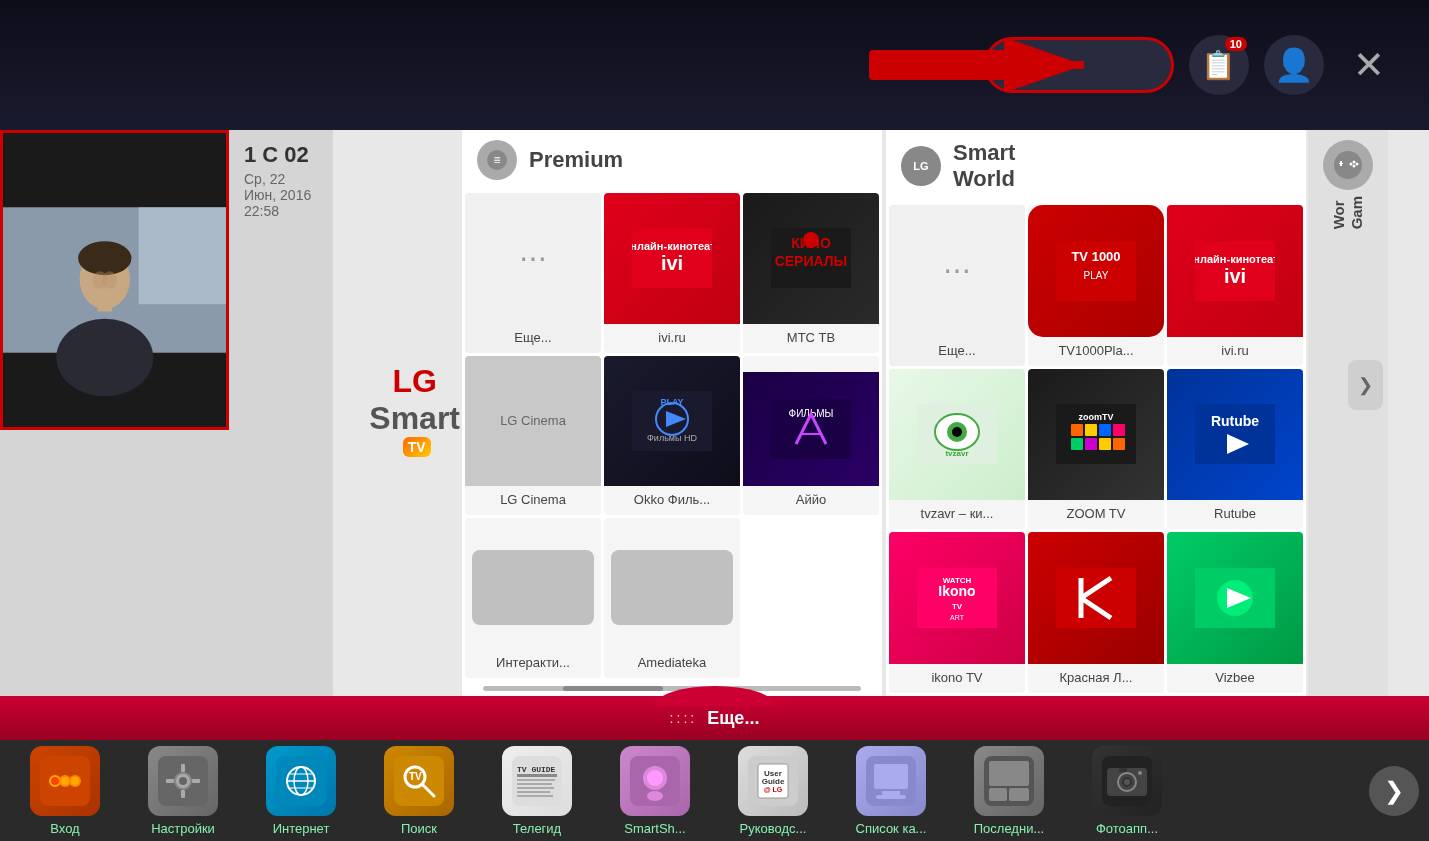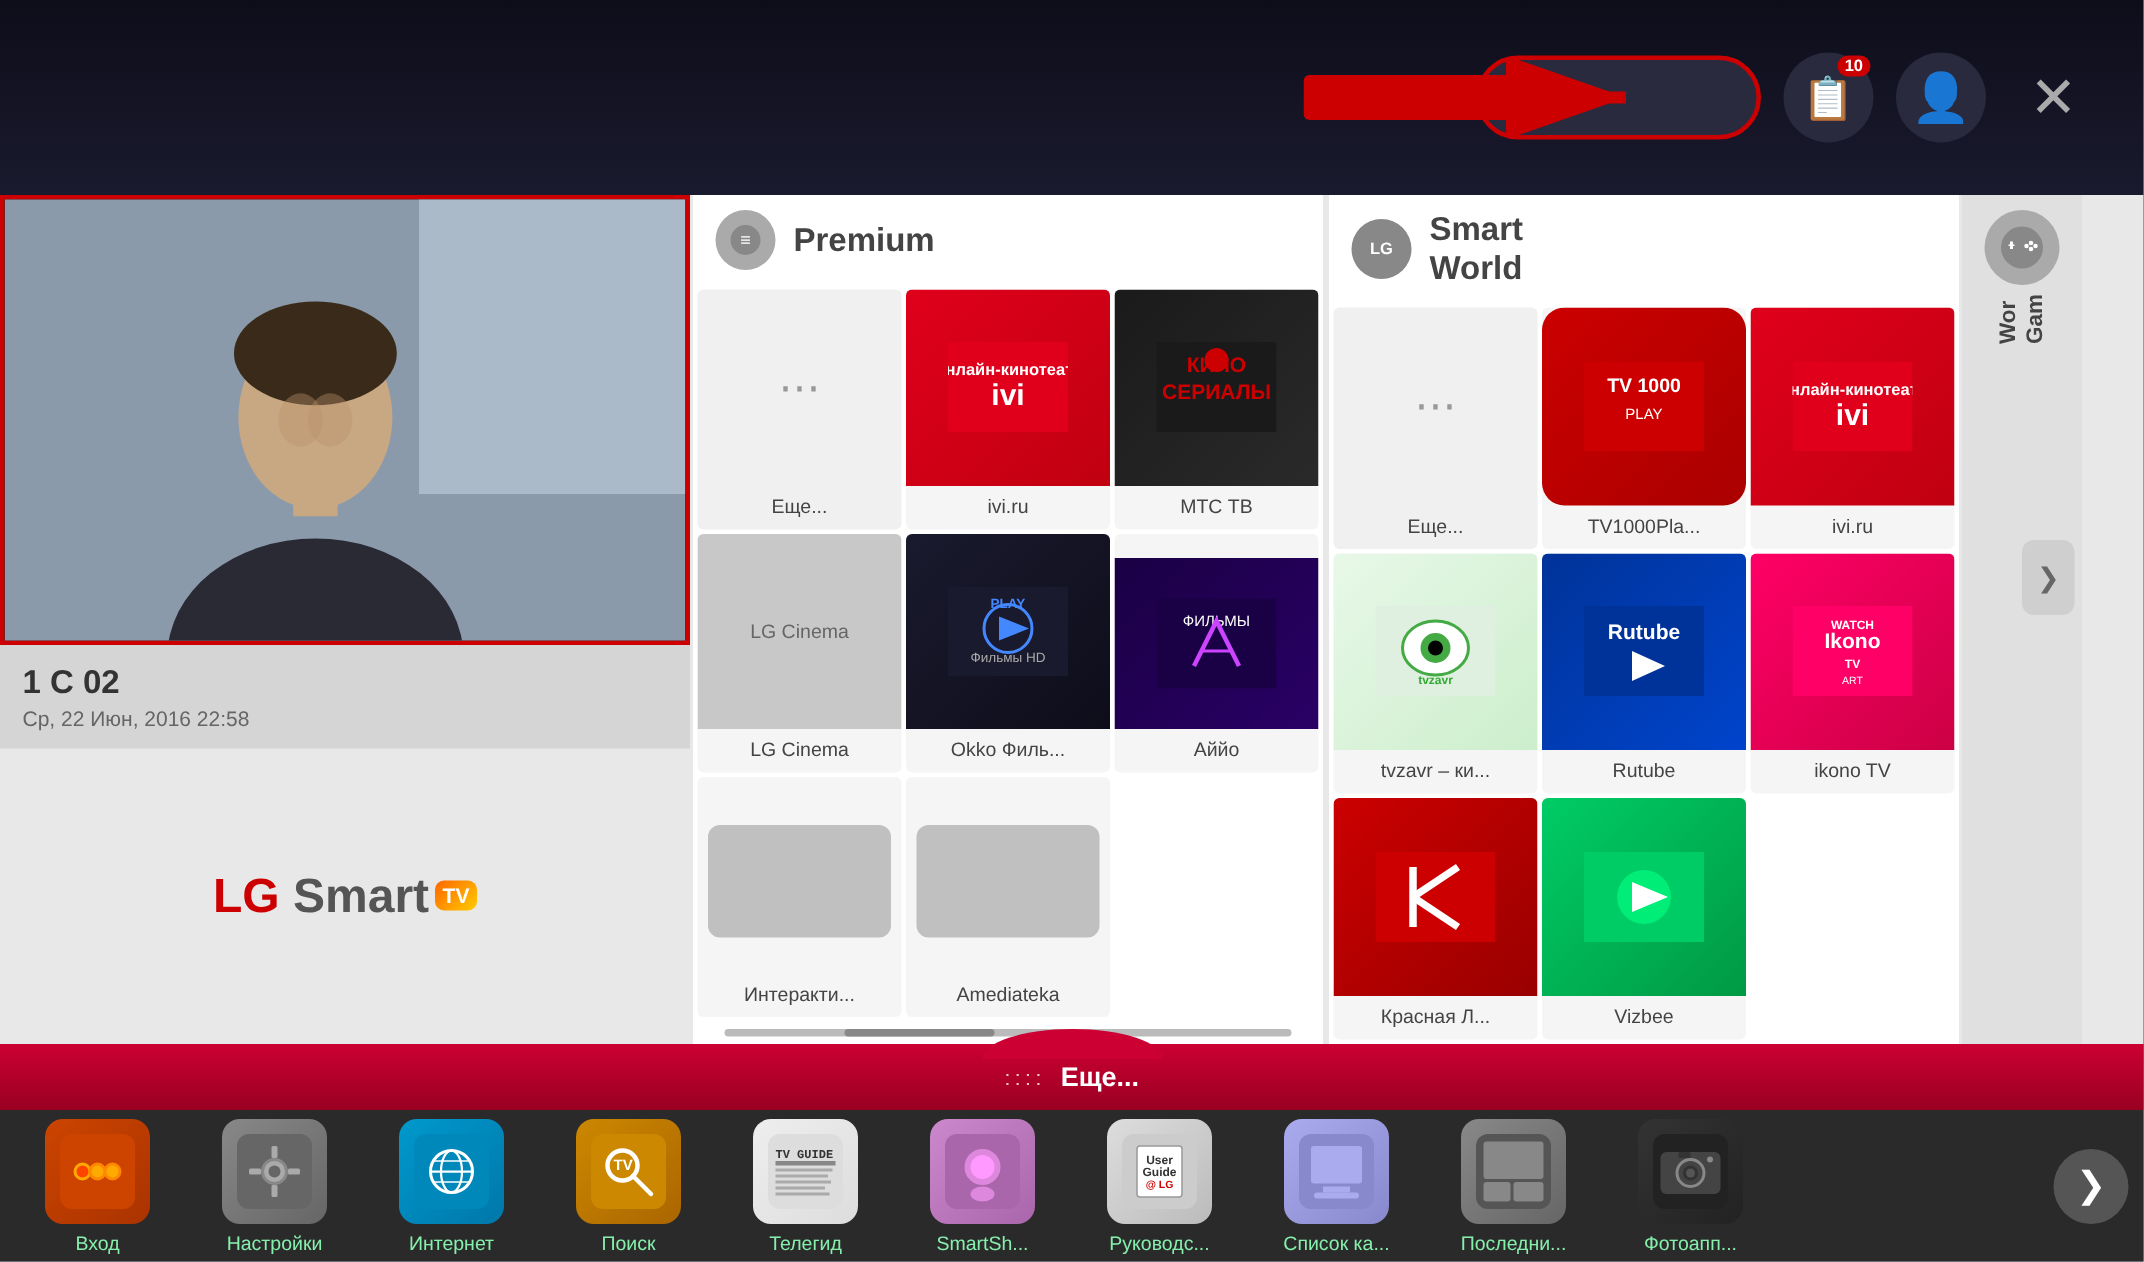--- a/index.html
+++ b/index.html
@@ -129,21 +129,21 @@
       gap: 0;
       overflow: hidden;
     }
 
     
     .left-panel {
       width: 460px;
       min-width: 460px;
       background: #d5d5d5;
       display: flex;
-      flex-direction: column;
+      flex-direction: row;
       padding: 0;
     }
 
     .tv-preview {
       width: 100%;
       height: 300px;
       background: #1a1a1a;
       border: 3px solid #cc0000;
       overflow: hidden;
       display: flex;
@@ -166,20 +166,21 @@
       color: #666;
       margin-top: 3px;
     }
 
     .lg-smart-panel {
       flex: 1;
       background: #e8e8e8;
       display: flex;
       align-items: center;
       justify-content: center;
+      padding-left: 36px;
     }
     .lg-smart-logo {
       text-align: center;
     }
     .lg-text {
       font-size: 32px;
       font-weight: bold;
       color: #cc0000;
     }
     .smart-text {
@@ -700,20 +701,38 @@
 
             <ellipse cx="40" cy="28" rx="22" ry="18" fill="white" stroke="#44aa44" stroke-width="2"></ellipse>
             <circle cx="40" cy="28" r="10" fill="#44aa44"></circle>
             <circle cx="40" cy="28" r="5" fill="black"></circle>
             <text x="40" y="52" text-anchor="middle" fill="#33aa33" font-size="8" font-weight="bold">tvzavr</text>
           </svg>
         </div>
         <div class="app-label">tvzavr – ки...</div>
       </div>
 
+      <div class="app-item">
+        <div class="app-icon-area zoom-bg">
+          <svg width="80" height="60" viewBox="0 0 80 60" xmlns="http://www.w3.org/2000/svg">
+            <rect width="80" height="60" fill="#1a1a1a"></rect>
+            <text x="40" y="16" text-anchor="middle" fill="white" font-size="9" font-weight="bold">zoomTV</text>
+
+            <rect x="15" y="20" width="12" height="12" fill="#ff6600" rx="1"></rect>
+            <rect x="29" y="20" width="12" height="12" fill="#ffcc00" rx="1"></rect>
+            <rect x="43" y="20" width="12" height="12" fill="#0066ff" rx="1"></rect>
+            <rect x="57" y="20" width="12" height="12" fill="#ff0066" rx="1"></rect>
+            <rect x="15" y="34" width="12" height="12" fill="#00cc66" rx="1"></rect>
+            <rect x="29" y="34" width="12" height="12" fill="#cc00cc" rx="1"></rect>
+            <rect x="43" y="34" width="12" height="12" fill="#ffcc00" rx="1"></rect>
+            <rect x="57" y="34" width="12" height="12" fill="#ff6600" rx="1"></rect>
+          </svg>
+        </div>
+        <div class="app-label">ZOOM TV</div>
+      </div>
 
       <div class="app-item">
         <div class="app-icon-area rutube-bg">
           <svg width="80" height="60" viewBox="0 0 80 60" xmlns="http://www.w3.org/2000/svg">
             <rect width="80" height="60" fill="#003399"></rect>
             <text x="40" y="22" text-anchor="middle" fill="white" font-size="14" font-weight="bold">Rutube</text>
             <polygon points="32,30 32,50 54,40" fill="white"></polygon>
           </svg>
         </div>
         <div class="app-label">Rutube</div>

